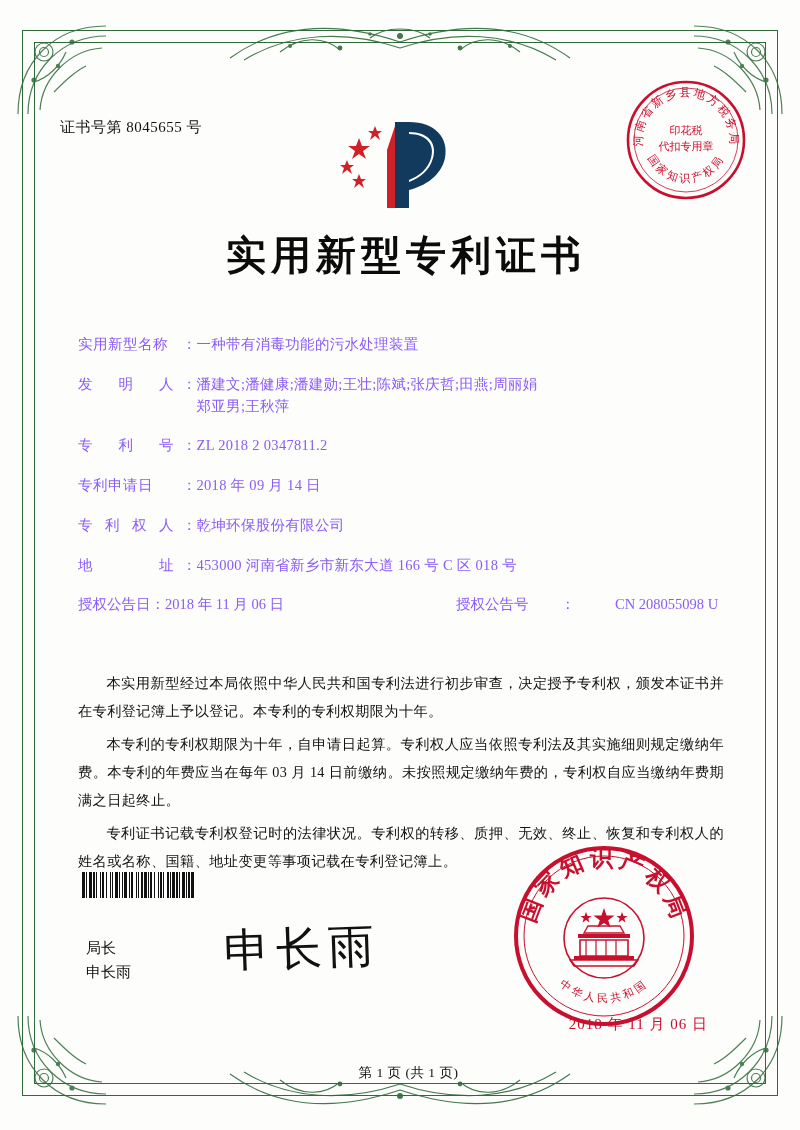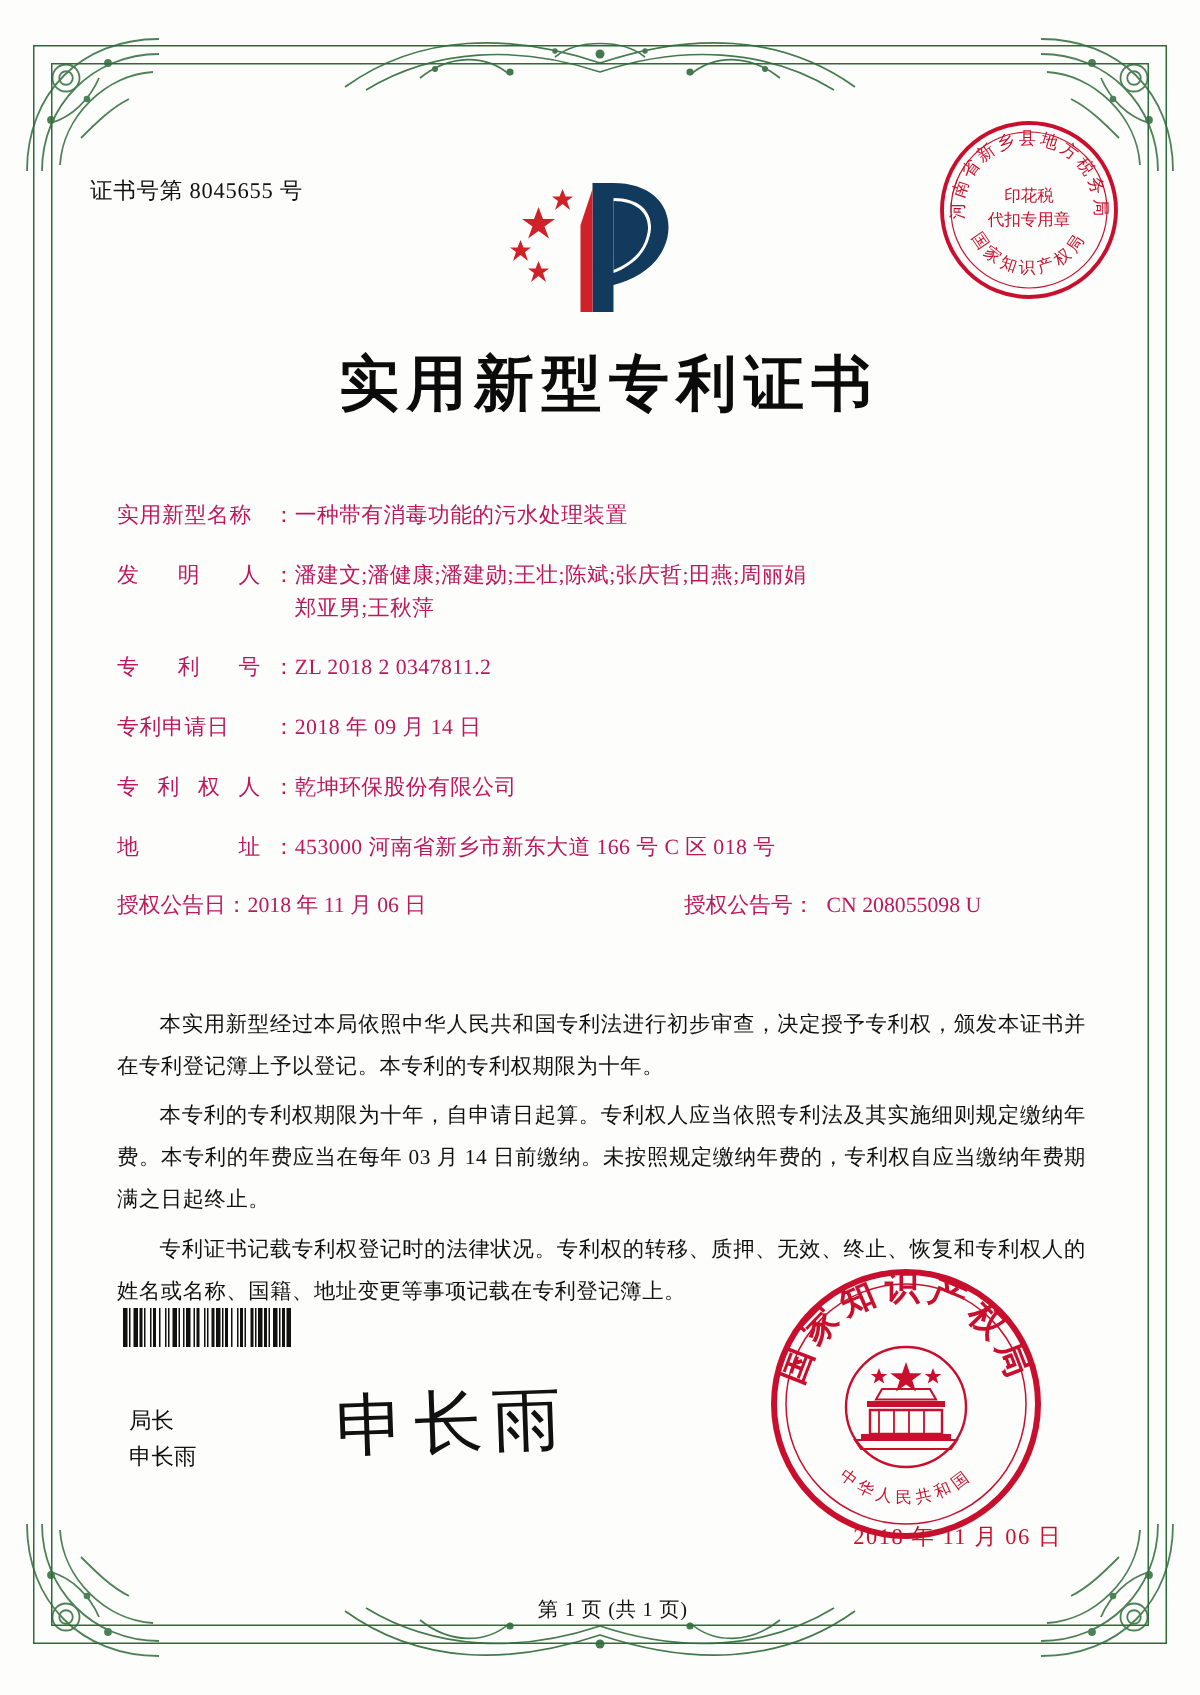--- a/index.html
+++ b/index.html
@@ -87,21 +87,21 @@
     color: #0b0b0b;
     font-family: "DejaVu Serif", serif;
   }
 
   
   .fields {
     position: absolute;
     left: 78px; top: 334px;
     width: 650px;
     font-size: 14.5px;
-    color: #be185d;
+    color: #8b5cf6;
   }
   .row {
     display: flex;
     align-items: flex-start;
     margin-bottom: 18px;
     line-height: 1.5;
   }
   .row .label {
     width: 104px;
     flex: 0 0 104px;
@@ -134,20 +134,21 @@
   }
   .row-split .left-part {
     display: flex;
     width: 360px;
     flex: 0 0 360px;
   }
   .row-split .right-part {
     display: flex;
     flex: 1;
     padding-left: 18px;
+    gap: 32px;
   }
   .row-split .right-part .label2 {
     white-space: nowrap;
     flex: 0 0 auto;
   }
   .row-split .right-part .value2 {
     padding-left: 8px;
   }
 
   

